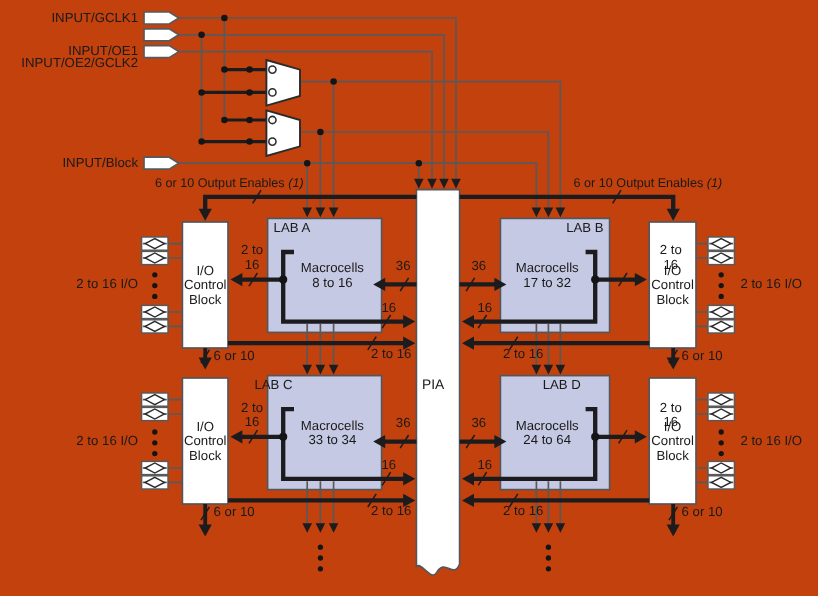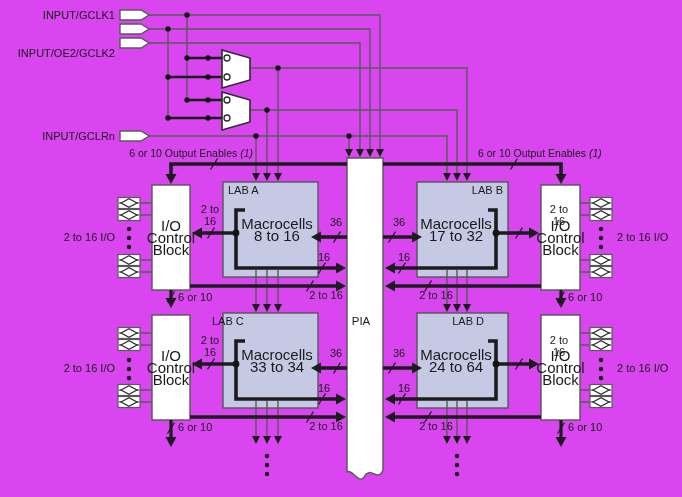--- a/index.html
+++ b/index.html
@@ -1,26 +1,26 @@
 <!DOCTYPE html>
 <html><head>
 <meta charset="utf-8">
 <style>
   html,body{margin:0;padding:0;background:#fff;}
-  .canvas{position:relative;width:682px;height:497px;background:#d946ef;overflow:hidden;
+  .canvas{position:relative;width:682px;height:497px;background:#c2410c;overflow:hidden;
           font-family:"Liberation Sans",sans-serif;color:#1a1a1a;}
   .canvas svg{position:absolute;left:0;top:0;}
   .lbl{position:absolute;font-size:11px;line-height:13px;white-space:nowrap;}
   .sm{font-size:10.5px;}
   .r{text-align:right;}
   .c{text-align:center;}
   .it{font-style:italic;}
   .two{line-height:12px;}
   .flexbox{position:absolute;display:flex;align-items:center;justify-content:center;
-           text-align:center;font-size:15px;line-height:12px;}
+           text-align:center;font-size:11px;line-height:12px;}
   
   .w1{stroke:#58595b;stroke-width:1.4;fill:none;}
   .w26{stroke:#1c1c1e;stroke-width:2.6;fill:none;}
   .w32{stroke:#1c1c1e;stroke-width:3.2;fill:none;}
   .w36{stroke:#1c1c1e;stroke-width:3.6;fill:none;stroke-linejoin:miter;}
   .sl{stroke:#1c1c1e;stroke-width:1.3;fill:none;}
   .ah{fill:#1c1c1e;stroke:none;}
   .dot{fill:#141414;stroke:none;}
   .labbox{fill:#c6c9e3;stroke:#55565a;stroke-width:1.4;}
   .cbbox{fill:#ffffff;stroke:#55565a;stroke-width:1.4;}
@@ -290,21 +290,22 @@
         <circle class="dot" cx="267" cy="465" r="2.2"></circle>
         <circle class="dot" cx="267" cy="474" r="2.2"></circle>
     <circle class="dot" cx="457" cy="456" r="2.2"></circle>
         <circle class="dot" cx="457" cy="465" r="2.2"></circle>
         <circle class="dot" cx="457" cy="474" r="2.2"></circle>
   </g>
 </svg>
 
 <div class="lbl r" style="left:5px;top:9px;width:110px;">INPUT/GCLK1</div>
 <div class="lbl r" style="left:5px;top:23px;width:110px;margin-top:24px;">INPUT/OE2/GCLK2</div>
-<div class="lbl r" style="left:5px;top:130px;width:110px;">INPUT/GCLRn</div>
+<div class="lbl r" style="left:5px;top:37px;width:110px;">INPUT/OE1</div>
+<div class="lbl r" style="left:5px;top:130px;width:110px;">INPUT/Block</div>
 
 <div class="lbl r sm" style="left:88px;top:147px;width:165px;">
   <span>6 or 10 Output Enables</span> <span class="it">(1)</span>
 </div>
 <div class="lbl sm" style="left:478px;top:147px;">
   <span>6 or 10 Output Enables</span> <span class="it">(1)</span>
 </div>
 
 <div class="lbl" style="left:228px;top:184px;">LAB A</div>
 <div class="lbl r" style="left:403px;top:184px;width:100px;">LAB B</div>

